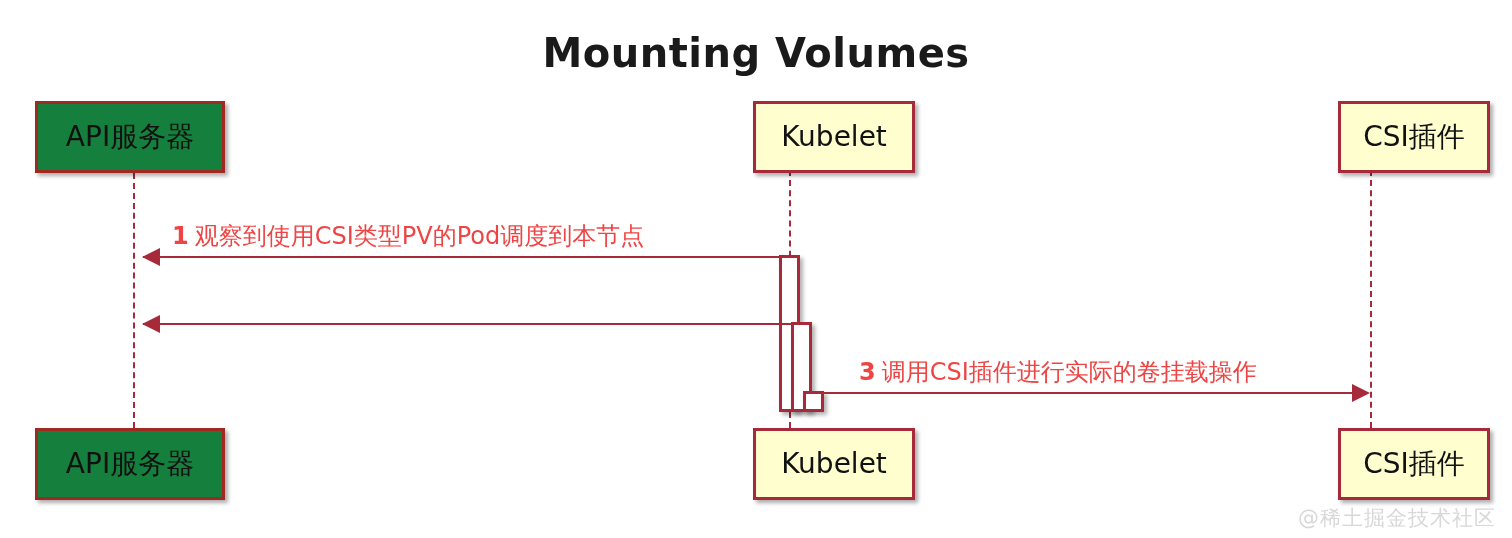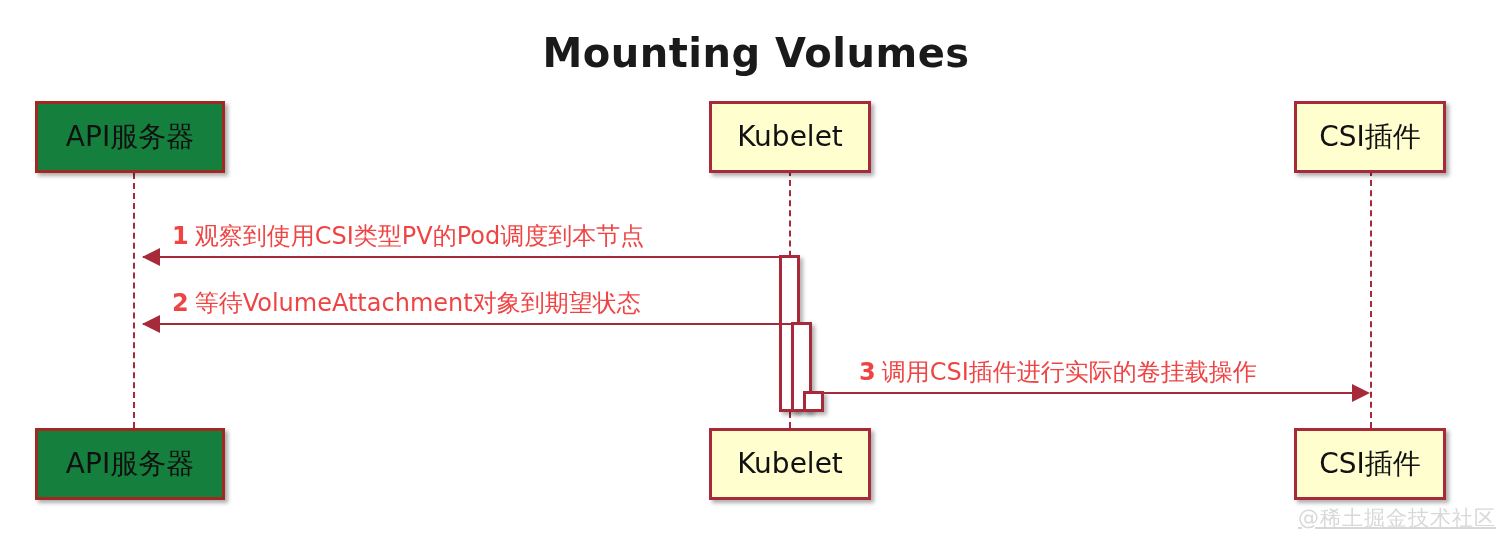--- a/index.html
+++ b/index.html
@@ -51,20 +51,21 @@
     white-space: nowrap;
     line-height: 1;
   }
   .participant.orange {
     background: #15803d;
     border-color: #A02A22;
   }
   .participant.cream {
     background: #FEFECE;
     border-color: #A62A3A;
+    margin-left: 44px;
   }
 
   
   .lifeline {
     position: absolute;
     width: 0;
     border-left: 2px dashed #A62A3A;
   }
 
   
@@ -111,21 +112,20 @@
 
   
   .watermark {
     position: absolute;
     right: 16px;
     bottom: 6px;
     font-size: 21px;
     color: #d8d8d8;
     white-space: nowrap;
     letter-spacing: 1px;
-    text-decoration: underline;
   }
 </style>
 </head>
 <body>
 
 <div id="diagram">
 
   <div class="diagram-title">Mounting Volumes</div>
 
   <div class="lifeline" style="left:133px; top:173px; height:255px;"></div>
@@ -151,23 +151,20 @@
   <div class="activation" style="left:791px; top:322px; width:21px; height:90px;"></div>
 
   <div class="activation" style="left:803px; top:391px; width:21px; height:21px;"></div>
 
   <div class="msg-label" style="left:172px; top:224px;">
     <span class="msg-num">1</span><span>观察到使用CSI类型PV的Pod调度到本节点</span>
   </div>
   <div class="msg-line" style="left:143px; top:256px; width:646px;"></div>
   <div class="arrowhead left" style="left:142px; top:248px;"></div>
 
-  <div class="msg-label" style="left:172px; top:291px;">
-    <span class="msg-num">2</span><span>等待VolumeAttachment对象到期望状态</span>
-  </div>
   <div class="msg-line" style="left:143px; top:323px; width:658px;"></div>
   <div class="arrowhead left" style="left:142px; top:315px;"></div>
 
   <div class="msg-label" style="left:859px; top:360px;">
     <span class="msg-num">3</span><span>调用CSI插件进行实际的卷挂载操作</span>
   </div>
   <div class="msg-line" style="left:824px; top:392px; width:539px;"></div>
   <div class="arrowhead right" style="left:1352px; top:384px;"></div>
 
   <div class="participant orange" style="left:35px; top:428px; width:190px; height:72px;">

